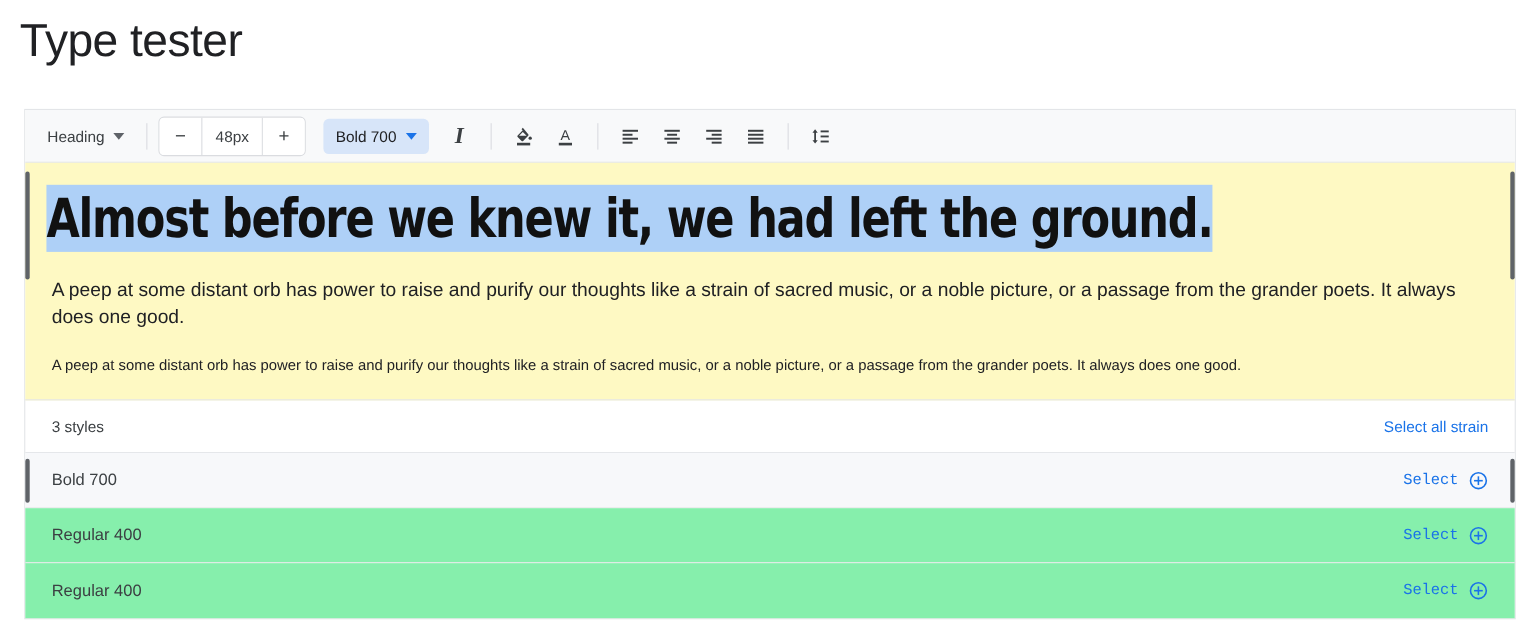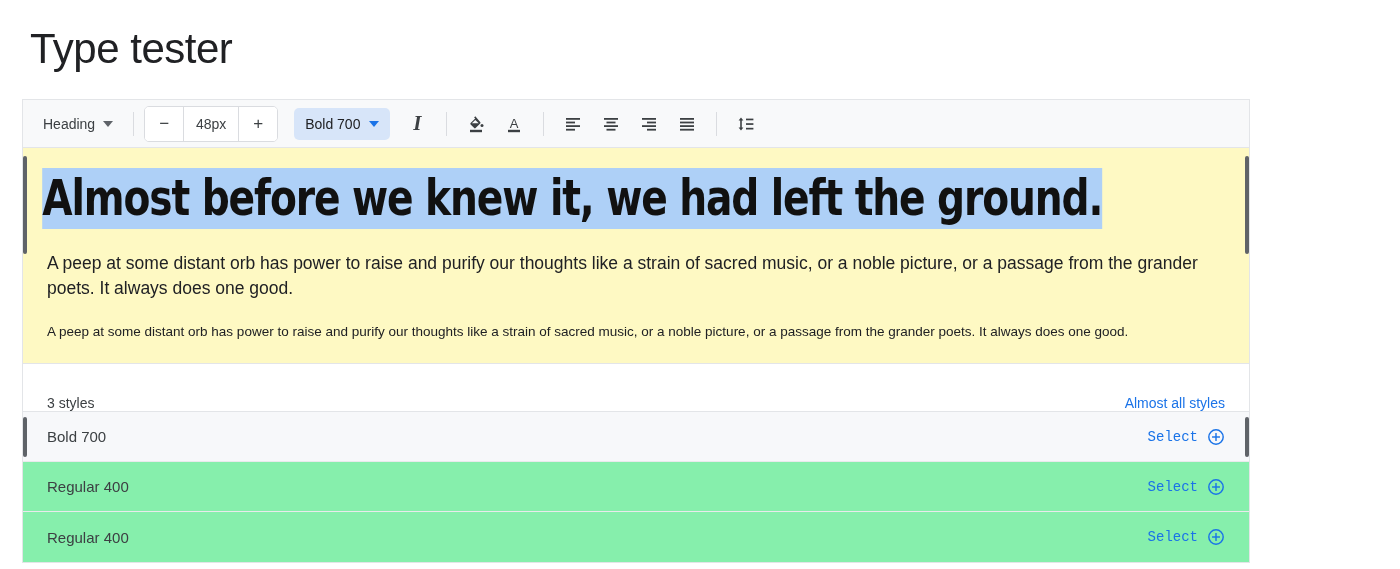--- a/index.html
+++ b/index.html
@@ -14,31 +14,31 @@
     color: #202124;
     overflow: hidden;
   }
 
   
   .page-title {
     font-size: 42px;
     font-weight: 400;
     color: #202124;
     letter-spacing: -0.5px;
-    margin: 12px;
+    margin: 0;
     padding: 10px 0 0 18px;
     line-height: 54px;
   }
 
   
   .tester-panel {
     position: absolute;
     left: 22px;
     top: 99px;
-    width: 1228px;
+    width: 1356px;
     border: 1px solid #e3e5e8;
     box-sizing: border-box;
     background: #ffffff;
   }
 
   
   .toolbar {
     display: flex;
     align-items: center;
     height: 48px;
@@ -196,21 +196,21 @@
     font-size: 13.5px;
     line-height: 1.45;
     color: #202124;
     margin: 0;
     padding: 10px 24px 22px 24px;
   }
 
   
   .styles-header {
     display: flex;
-    align-items: flex-end;
+    align-items: center;
     justify-content: space-between;
     height: 48px;
     padding: 0 24px;
     border-bottom: 1px solid #e3e5e8;
     box-sizing: border-box;
   }
   .styles-count {
     font-size: 14px;
     color: #3c4043;
   }
@@ -370,21 +370,21 @@
 
     <div class="preview-heading"><span class="hl">Almost before we knew it, we had left the ground.</span></div>
 
     <p class="preview-para-lg">A peep at some distant orb has power to raise and purify our thoughts like a strain of sacred music, or a noble picture, or a passage from the grander poets. It always does one good.</p>
 
     <p class="preview-para-sm">A peep at some distant orb has power to raise and purify our thoughts like a strain of sacred music, or a noble picture, or a passage from the grander poets. It always does one good.</p>
   </div>
 
   <div class="styles-header">
     <span class="styles-count">3 styles</span>
-    <span class="link-blue">Almost all styles</span>
+    <span class="link-blue">Select all strain</span>
   </div>
 
   <div class="style-row selected">
     <span class="rail-l"></span>
     <span class="rail-r"></span>
     <span class="style-name">Bold 700</span>
     <span class="select-cell">
       <span class="link-blue">Select</span>
       <svg class="plus-circle" viewBox="0 0 20 20">
         <circle cx="10" cy="10" r="8" fill="none" stroke="#1a73e8" stroke-width="1.6"></circle>

